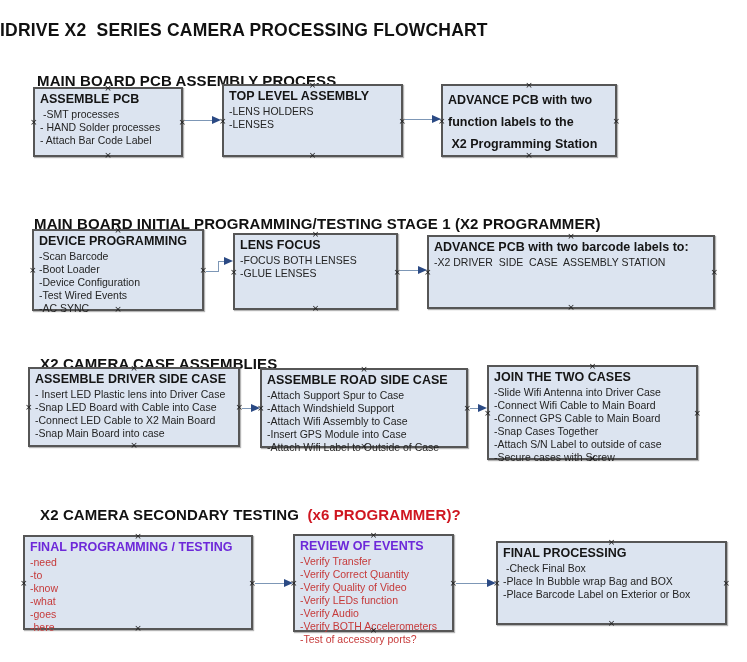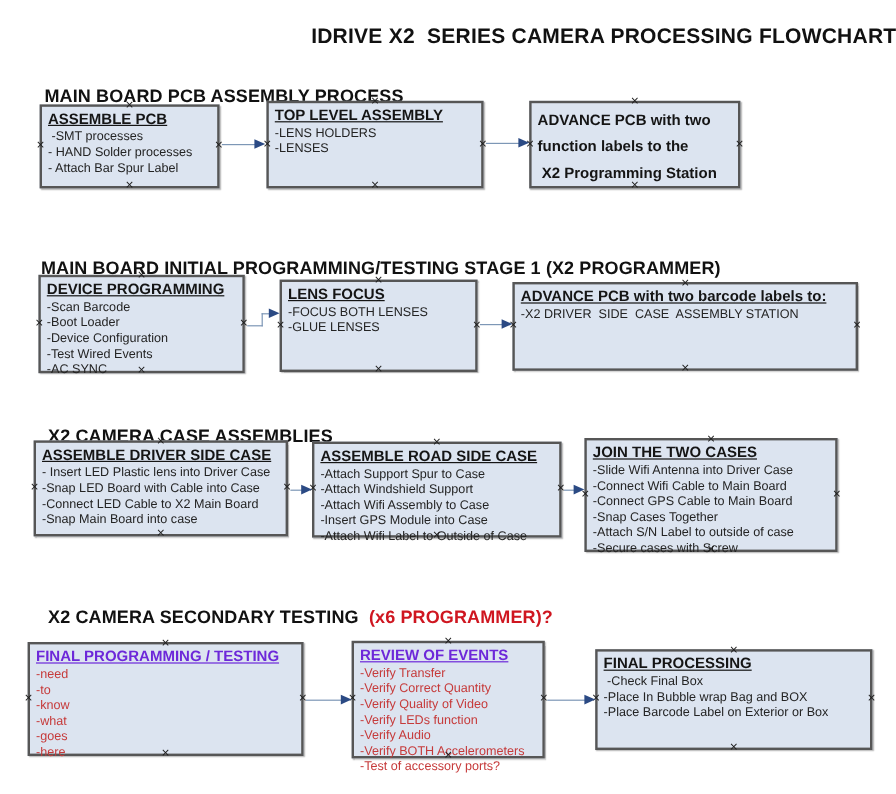--- a/index.html
+++ b/index.html
@@ -1,31 +1,31 @@
 <!DOCTYPE html>
 <html><head>
 <meta charset="utf-8">
 <style>
   html,body{margin:0;padding:0;background:#ffffff;}
   body{width:747px;height:662px;position:relative;overflow:hidden;
        font-family:"Liberation Sans",sans-serif;}
   .stage{position:absolute;inset:0;}
 
-  .main-title{position:absolute;left:0;right:0;top:20px;text-align:right;
+  .main-title{position:absolute;left:0;right:0;top:20px;text-align:left;
     font-size:17.5px;font-weight:bold;color:#111;letter-spacing:.2px;white-space:pre;}
 
   .sec-header{position:absolute;font-size:15px;font-weight:bold;color:#111;
     white-space:pre;letter-spacing:.1px;}
   .sec-header .red-part{color:#cf1620;}
 
   .box{position:absolute;background:#dce4f0;border:2px solid #565656;
     box-sizing:border-box;padding:3px 4px 0 5px;
     box-shadow:1px 1px 1px rgba(120,120,120,.55);}
   .box h3{margin:0 0 1px 0;font-size:12.5px;line-height:15px;font-weight:bold;
-    color:#151515;white-space:pre;text-decoration:underline;}
+    color:#151515;white-space:pre;}
   .box .item{font-size:10.5px;line-height:13px;color:#242424;white-space:pre;}
   .box .bold-line{font-size:12.5px;line-height:22px;font-weight:bold;
     color:#151515;white-space:pre;}
   .box.red-box h3{color:#6d28d9;}
   .box.red-box .item{color:#c63a3a;}
 
   .hd{position:absolute;font-size:9px;line-height:9px;color:#1c1c1c;
     font-family:"DejaVu Sans",sans-serif;}
   .hd.t{top:-5px;left:50%;transform:translateX(-50%);}
   .hd.b{bottom:-5px;left:50%;transform:translateX(-50%);}
@@ -49,21 +49,21 @@
     <span>MAIN BOARD PCB ASSEMBLY PROCESS</span></div>
 
   <div class="box" style="left:33px;top:87px;width:150px;height:70px;">
     <span class="hd t">×</span>
     <span class="hd b">×</span>
     <span class="hd l">×</span>
     <span class="hd r">×</span>
     <h3>ASSEMBLE PCB</h3>
     <div class="item"> -SMT processes</div>
     <div class="item">- HAND Solder processes</div>
-    <div class="item">- Attach Bar Spur Label</div>
+    <div class="item">- Attach Bar Code Label</div>
   </div>
 
   <div class="box" style="left:222px;top:84px;width:181px;height:73px;">
     <span class="hd t">×</span>
     <span class="hd b">×</span>
     <span class="hd l">×</span>
     <span class="hd r">×</span>
     <h3>TOP LEVEL ASSEMBLY</h3>
     <div class="item">-LENS HOLDERS</div>
     <div class="item">-LENSES</div>

